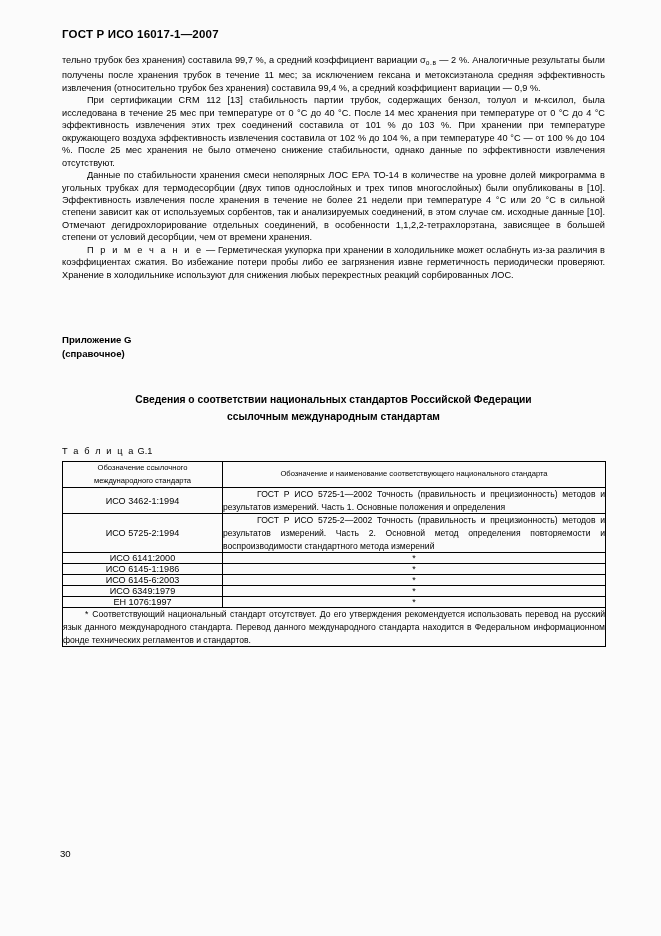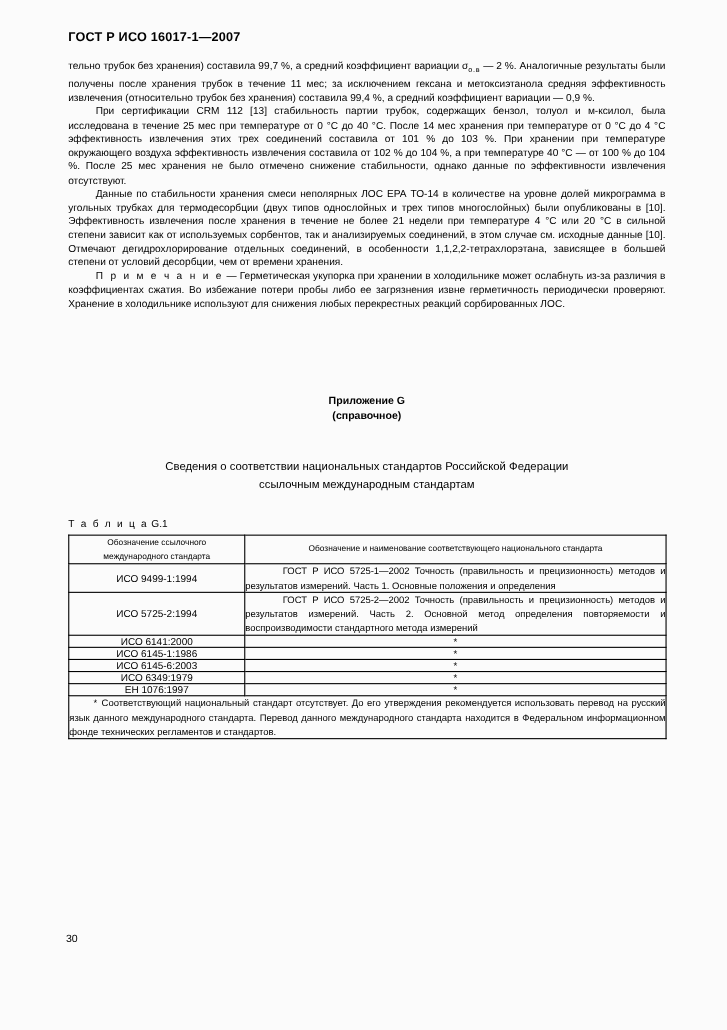--- a/index.html
+++ b/index.html
@@ -62,34 +62,33 @@
     letter-spacing: 2px;
   }
   sub.sub {
     font-size: 6.6px;
     vertical-align: -2px;
     letter-spacing: 0.6px;
   }
 
   
   .appendix-block {
-    margin-top: 76px;
-    text-align: center;
+    margin-top: 52px;
     font-size: 9.6px;
     font-weight: bold;
     line-height: 14px;
   }
   .appendix-block .sub-line {
     font-weight: bold;
   }
   .appendix-title {
     margin-top: 31px;
     text-align: center;
     font-size: 10.3px;
-    font-weight: normal;
+    font-weight: bold;
     line-height: 16.5px;
   }
 
   
   .table-caption {
     margin-top: 21px;
     margin-bottom: 5px;
     font-size: 9.2px;
   }
   .table-caption .sp {
@@ -192,21 +191,21 @@
         <tr>
           <th class="hd">
             <span>Обозначение ссылочного</span><br>
             <span>международного стандарта</span>
           </th>
           <th class="hd">Обозначение и наименование соответствующего национального стандарта</th>
         </tr>
       </thead>
       <tbody>
         <tr>
-          <td class="code">ИСО 9499-1:1994</td>
+          <td class="code">ИСО 3462-1:1994</td>
           <td class="desc">
               <span class="ind">ГОСТ Р ИСО 5725-1—2002 Точность (правильность и прецизионность) методов и результатов измерений. Часть 1. Основные положения и определения</span>
             </td>
         </tr>
         <tr>
           <td class="code">ИСО 5725-2:1994</td>
           <td class="desc">
               <span class="ind">ГОСТ Р ИСО 5725-2—2002 Точность (правильность и прецизионность) методов и результатов измерений. Часть 2. Основной метод определения повторяемости и воспроизводимости стандартного метода измерений</span>
             </td>
         </tr>

